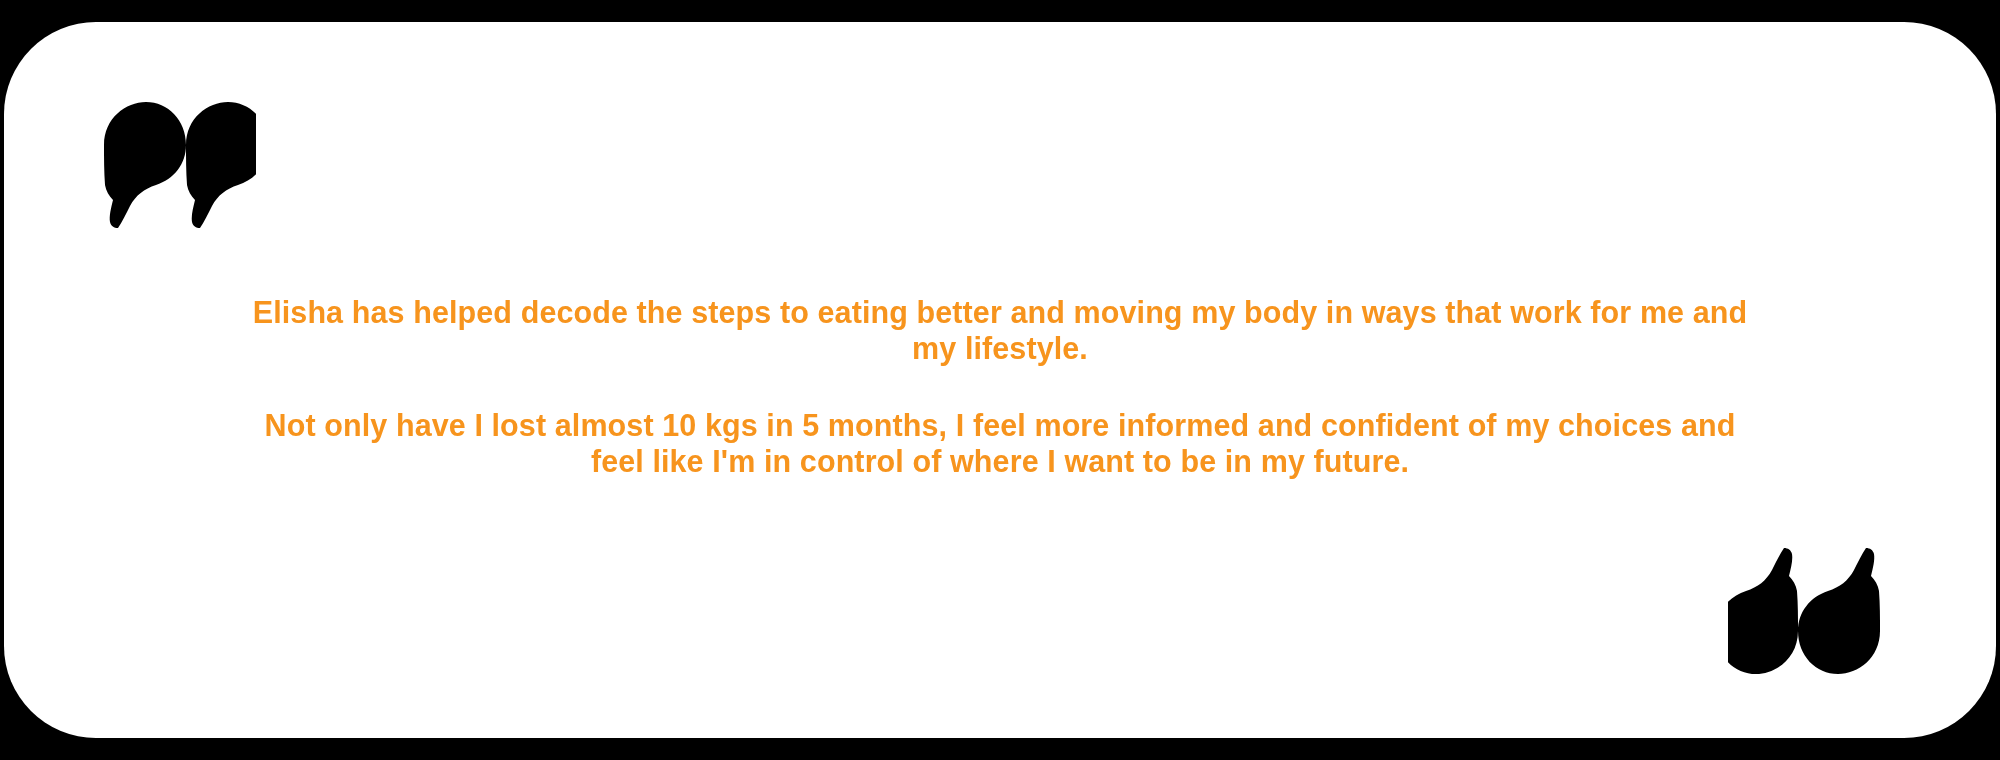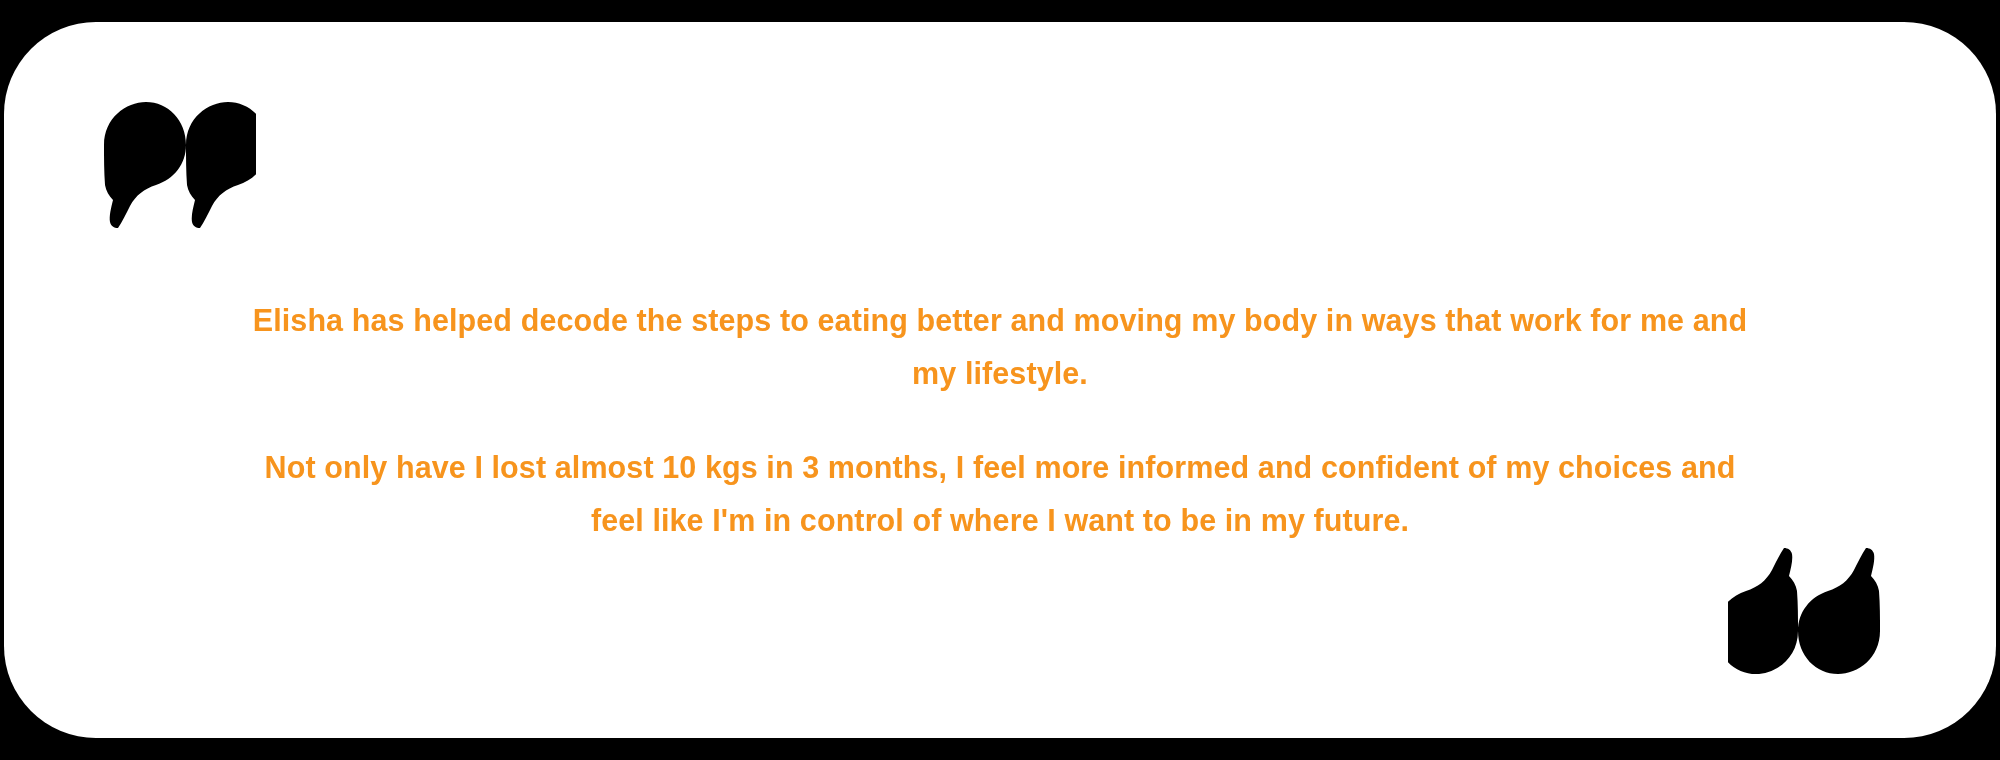--- a/index.html
+++ b/index.html
@@ -74,21 +74,21 @@
     box-sizing: border-box;
     text-align: center;
   }
 
   .quote-paragraph {
     margin: 0;
     color: #F7941D;
     font-family: "Liberation Sans", sans-serif;
     font-size: 30.5px;
     font-weight: bold;
-    line-height: 53px;
+    line-height: 36px;
     letter-spacing: 0.1px;
     text-align: center;
     white-space: pre-line;
   }
 
   #quote-paragraph-2 {
     margin-top: 41px;
   }
 </style>
 </head>
@@ -122,21 +122,21 @@
           C 140 128, 137 126, 136 122
           C 135 116, 137 108, 139 100
           C 135 96, 132 91, 131 85
           C 130 72, 130 58, 130 45
           Z"></path>
       </svg>
     </div>
 
     <div id="quote-text-block">
       <p class="quote-paragraph" id="quote-paragraph-1">Elisha has helped decode the steps to eating better and moving my body in ways that work for me and my lifestyle.</p>
-      <p class="quote-paragraph" id="quote-paragraph-2">Not only have I lost almost 10 kgs in 3 months, I feel more informed and confident of my choices and feel like I'm in control of where I want to be in my future.</p>
+      <p class="quote-paragraph" id="quote-paragraph-2">Not only have I lost almost 10 kgs in 5 months, I feel more informed and confident of my choices and feel like I'm in control of where I want to be in my future.</p>
     </div>
 
     <div class="quote-group" id="quote-mark-close">
       <svg viewBox="0 0 200 130" xmlns="http://www.w3.org/2000/svg" aria-hidden="true">
         <g transform="rotate(180 100 65)">
           <path class="quote-glyph" d="
             M 48 45
             C 48 18, 70 2, 90 2
             C 112 2, 130 20, 130 45
             C 130 64, 118 79, 100 85

